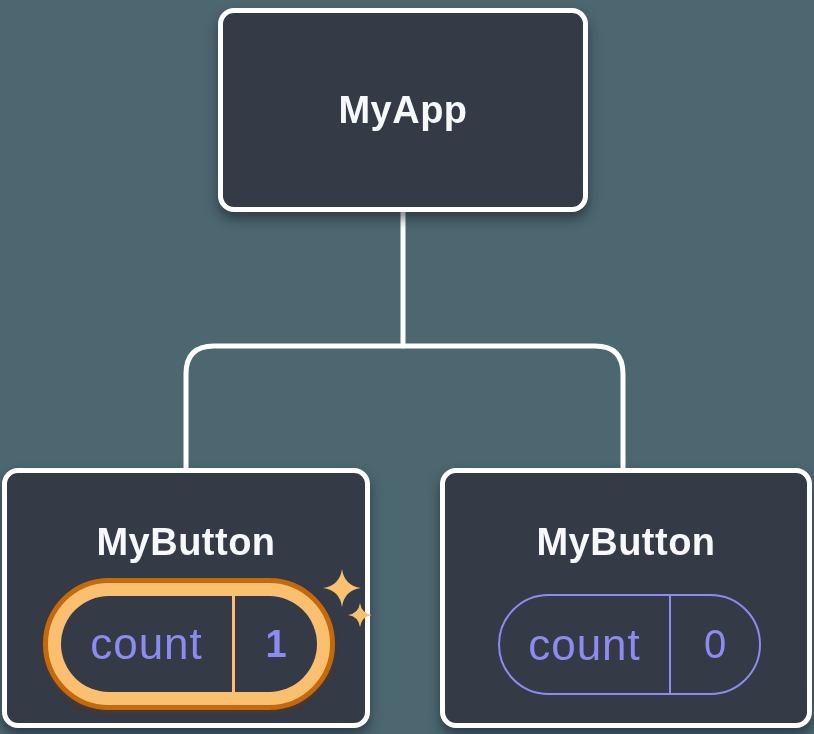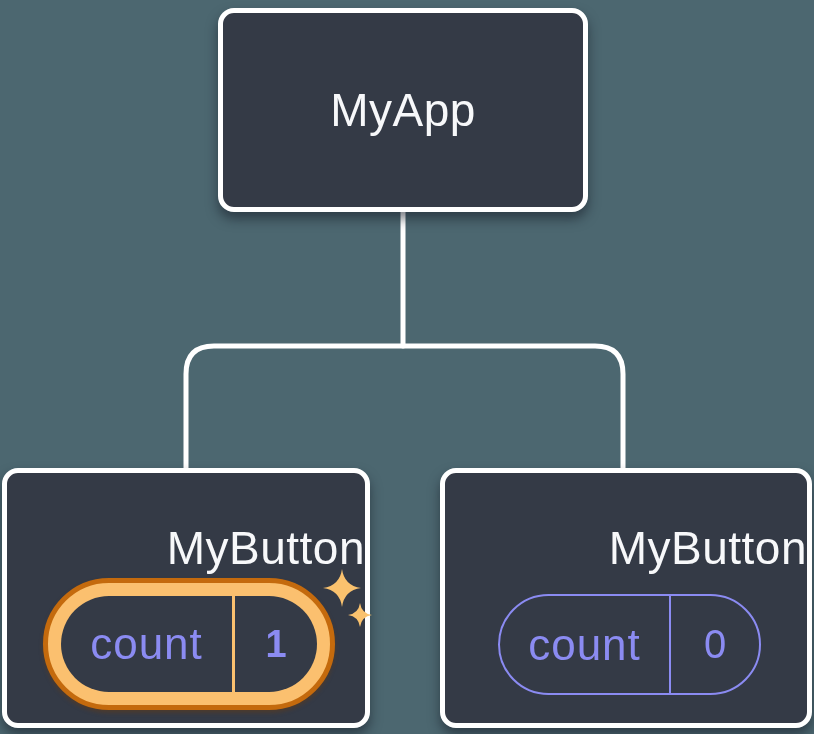--- a/index.html
+++ b/index.html
@@ -47,24 +47,24 @@
     left: 2px; top: 468px;
     width: 368px; height: 260px;
   }
   .node-child-right {
     left: 440px; top: 468px;
     width: 372px; height: 260px;
   }
 
   .node-title {
     color: var(--title-text);
-    font-size: 46px;
-    font-weight: 400;
+    font-size: 38px;
+    font-weight: 700;
     letter-spacing: 0.5px;
-    text-align: right;
+    text-align: center;
   }
   .node-child-left .node-title,
   .node-child-right .node-title {
     position: absolute;
     top: 48px;
     left: 0; right: 0;
   }
 
   
   .pill-highlight {

